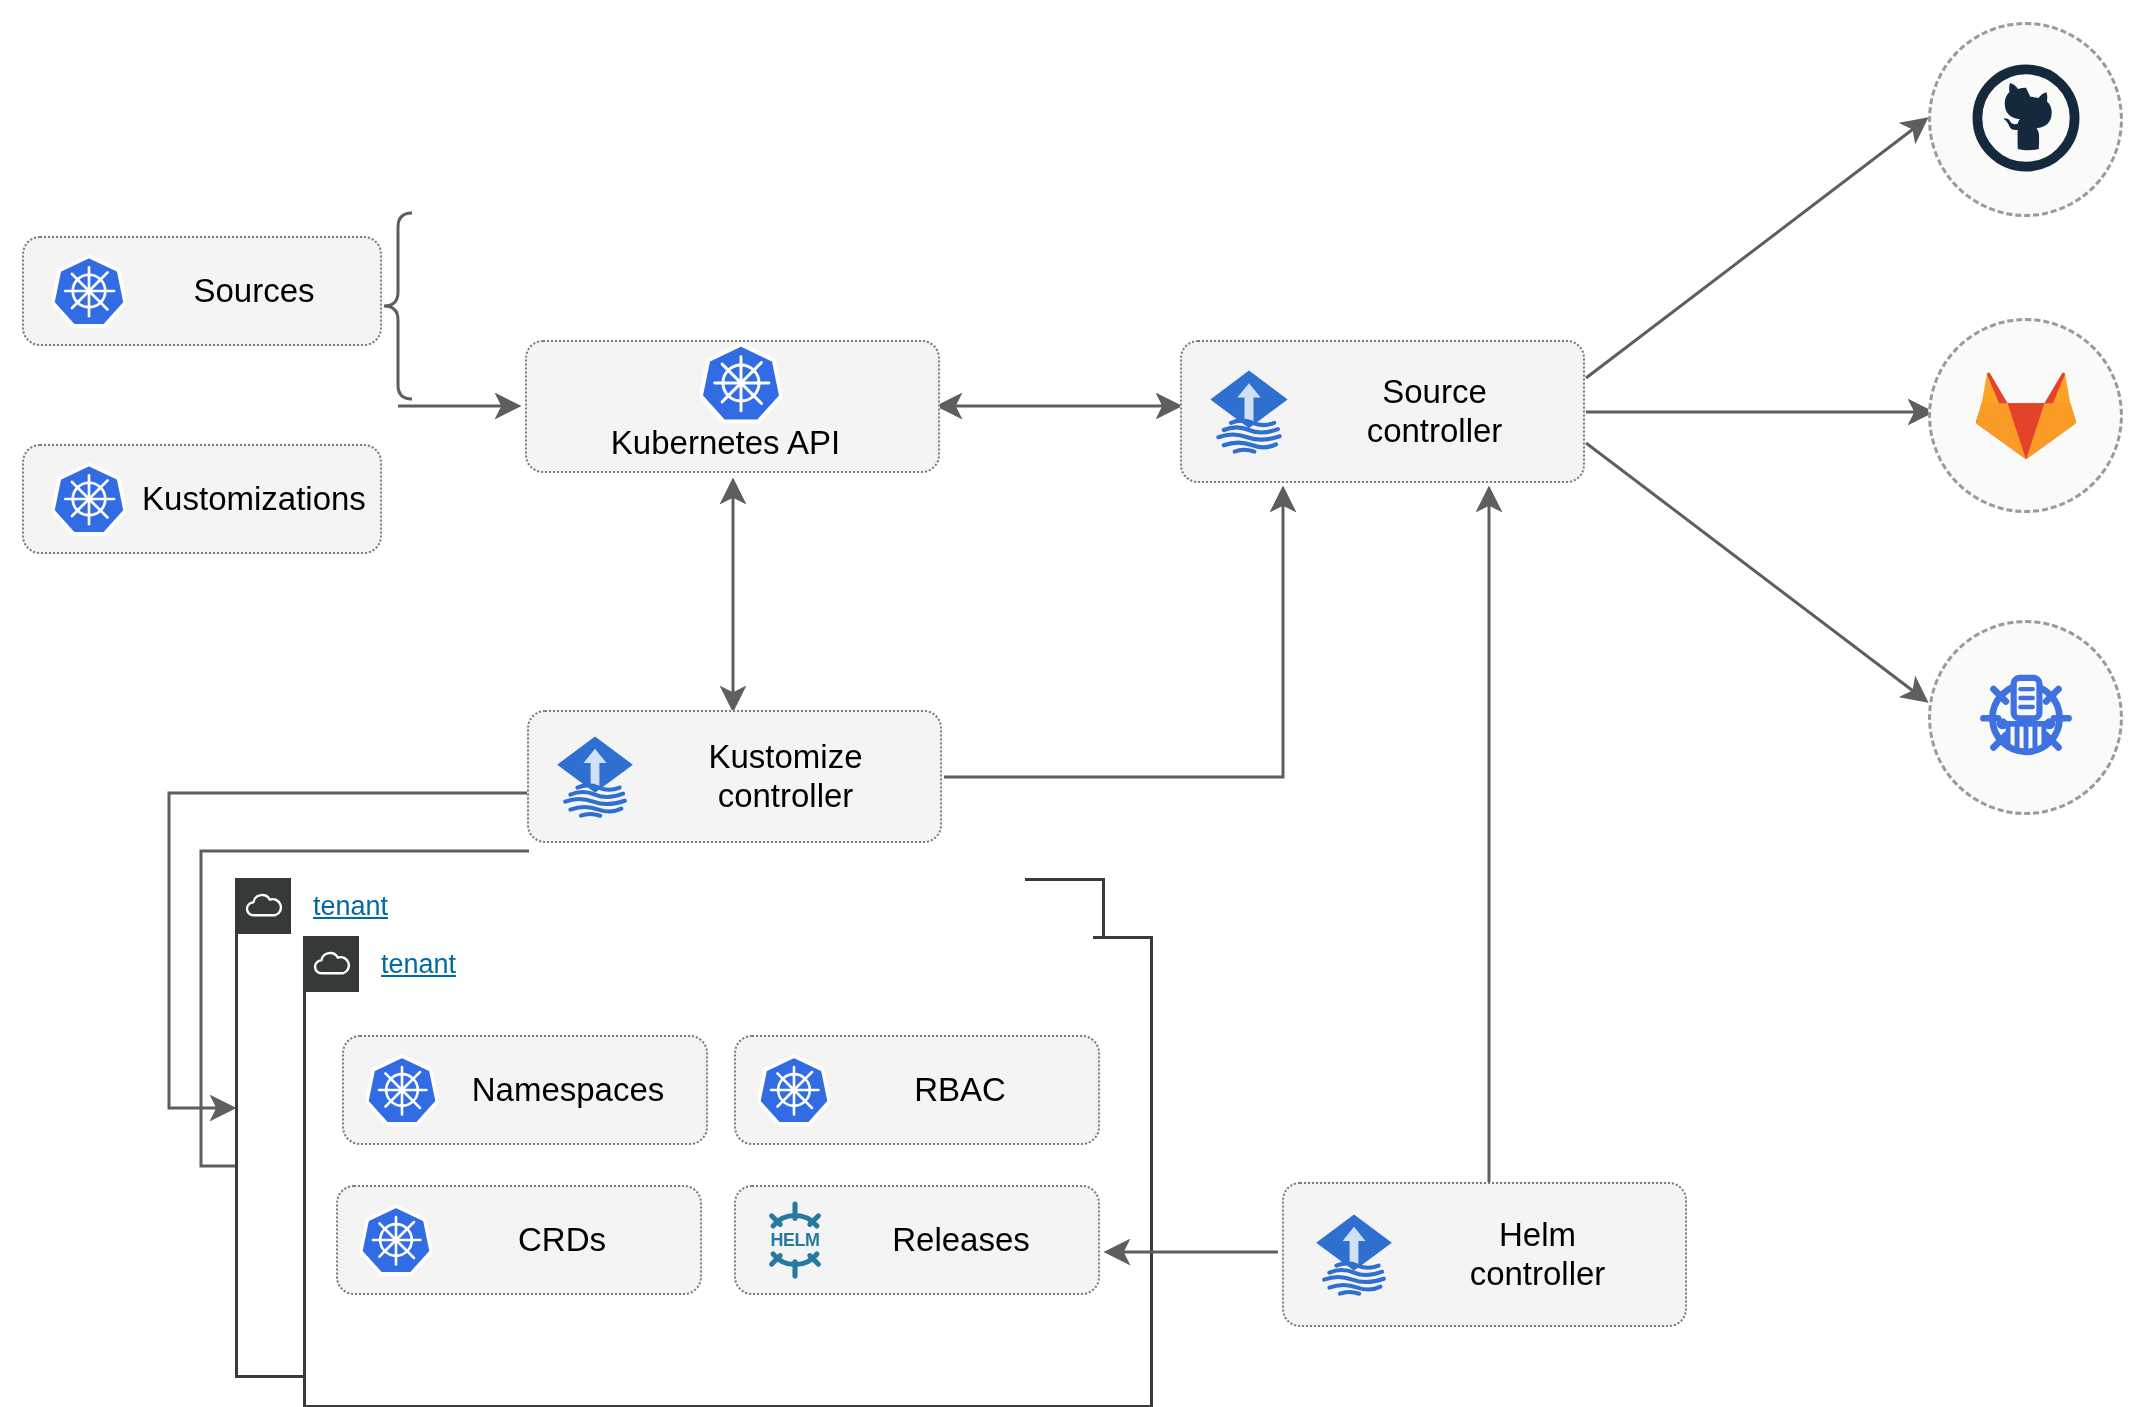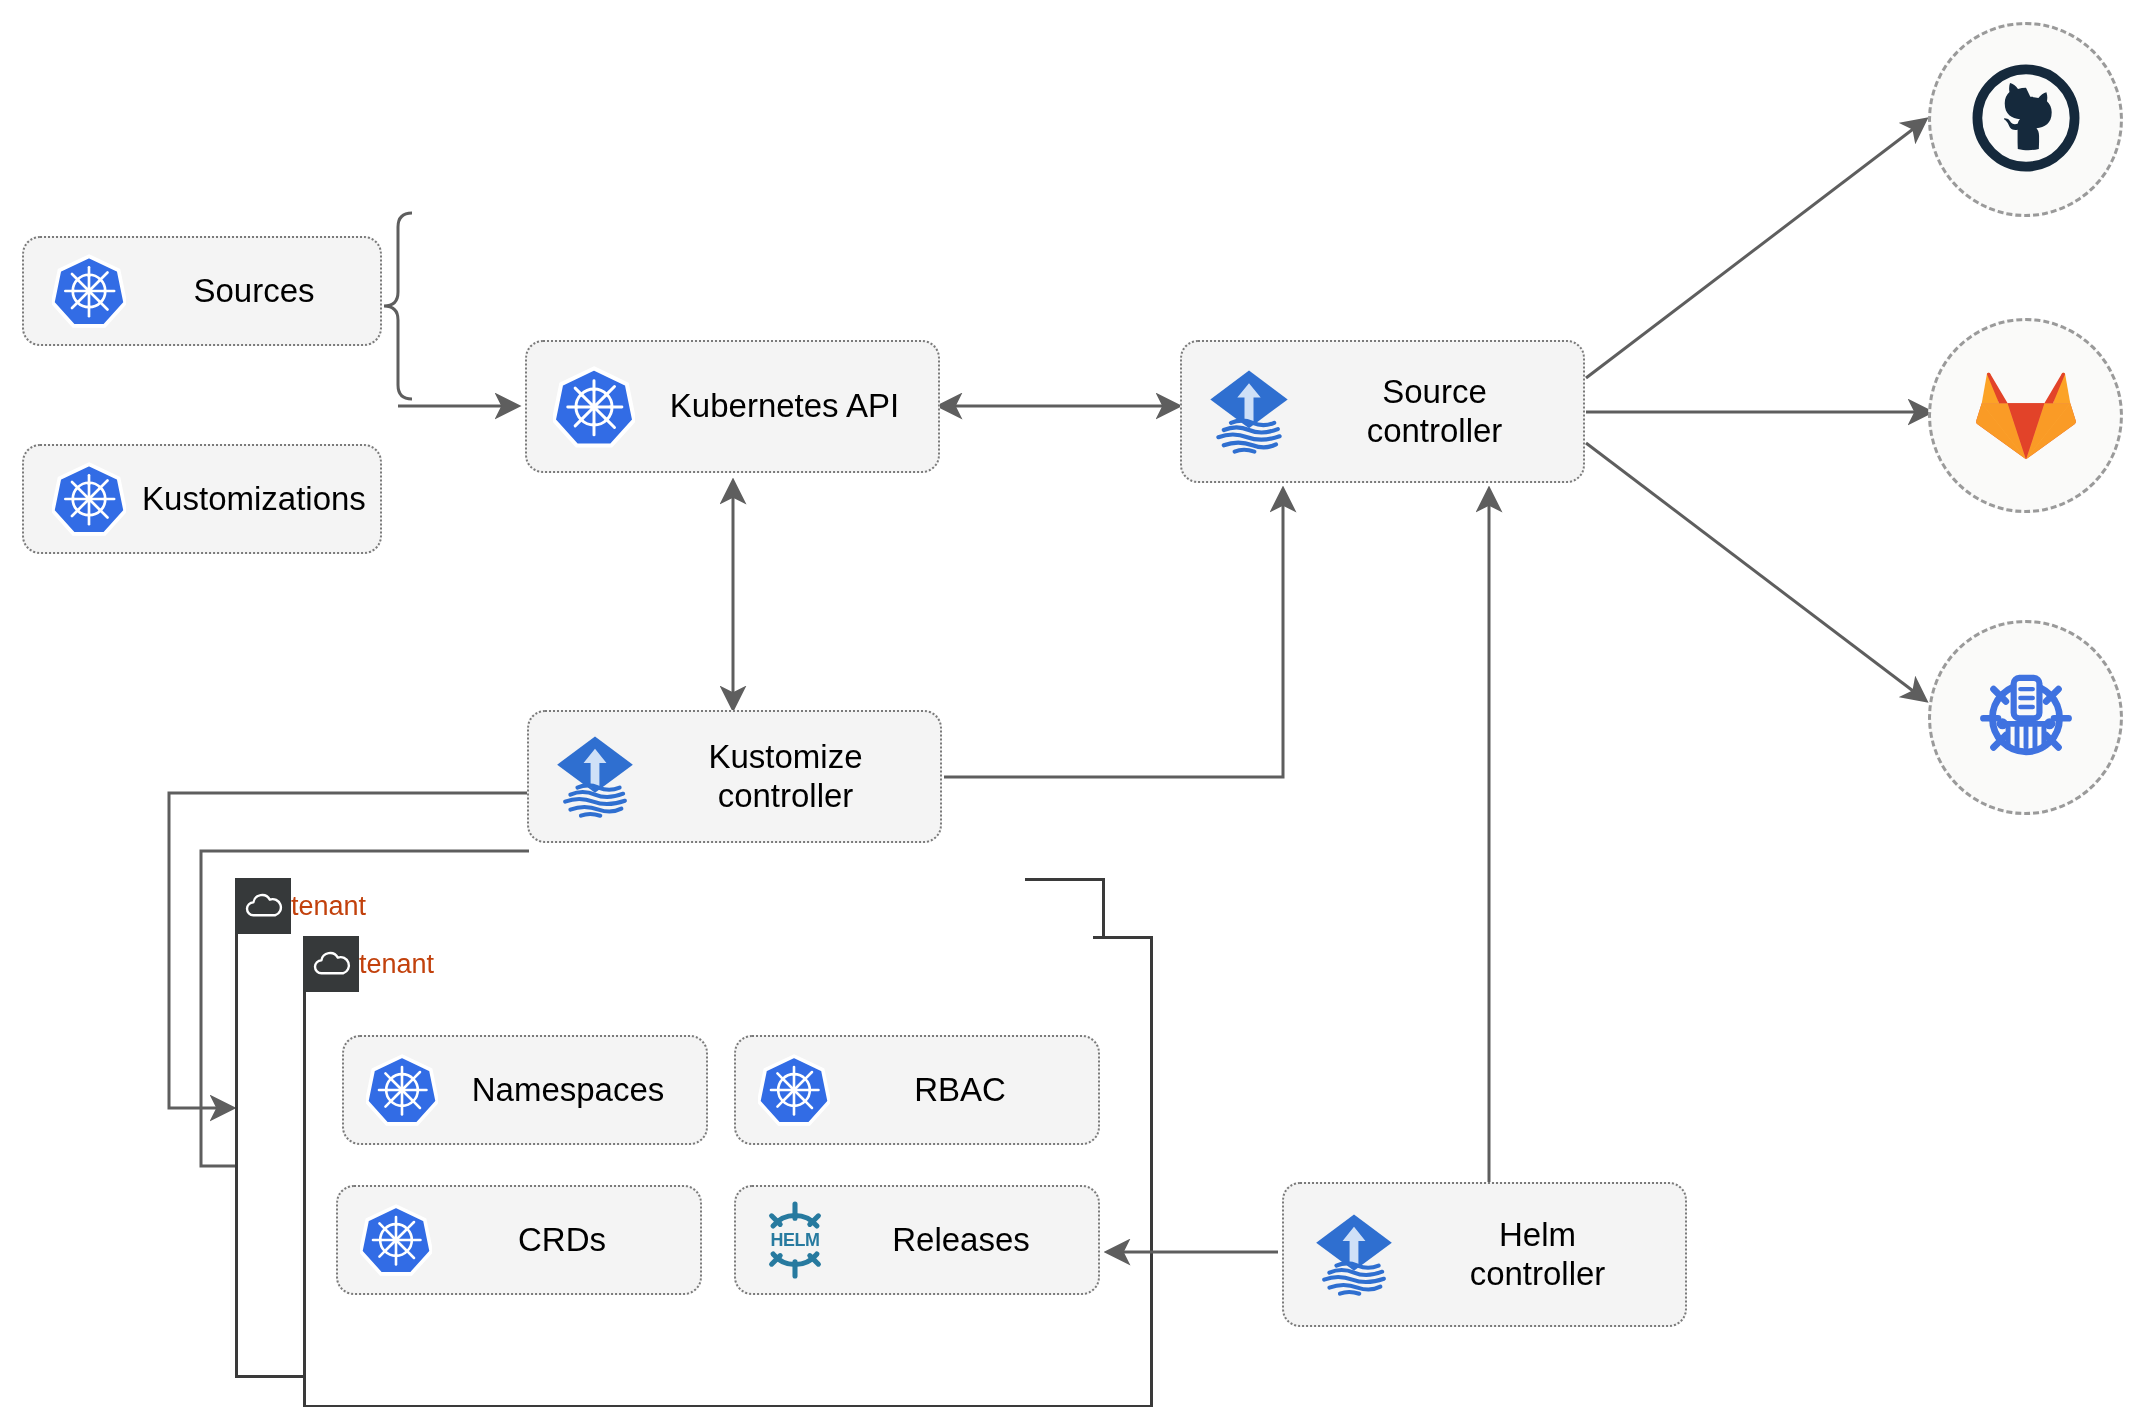--- a/index.html
+++ b/index.html
@@ -60,27 +60,29 @@
     display:flex;align-items:center;
     box-sizing:border-box;
   }
   .tenant-tab .cloudbox{
     width:56px;height:56px;
     display:flex;align-items:center;justify-content:center;
     flex:0 0 auto;
   }
   .tenant-tab .tname{
     background:#ffffff;
-    color:#c2410c;
+    color:#0369a1;
     font-size:27px;
     height:56px;
     display:flex;align-items:center;
+    padding-left:22px;
     padding-right:30px;
     box-sizing:border-box;
     flex:1 1 auto;
+    text-decoration:underline;
   }
   svg.ovl{position:absolute;left:0;top:0;width:2144px;height:1407px;pointer-events:none;z-index:4;}
   svg.ovl-back{z-index:2;}
 </style>
 </head>
 <body>
 
 <div id="canvas">
 
   <svg width="0" height="0" style="position:absolute" aria-hidden="true">
@@ -223,21 +225,21 @@
 
   <div class="node" style="left:22px;top:444px;width:360px;height:110px;">
     <span class="nicon" style="width:74px;height:74px;margin-left:28px;margin-right:16px;">
       <svg width="74" height="74">
           <use href="#sym-k8s"></use>
         </svg>
     </span>
     <span class="nlabel">Kustomizations</span>
   </div>
 
-  <div class="node" style="left:525px;top:340px;width:415px;height:133px;">
+  <div class="node" style="left:525px;top:340px;width:415px;height:133px;flex-direction:column;">
     <span class="nicon" style="width:82px;height:82px;margin-left:26px;margin-right:10px;">
       <svg width="82" height="82">
           <use href="#sym-k8s"></use>
         </svg>
     </span>
     <span class="nlabel">Kubernetes API</span>
   </div>
 
   <div class="node" style="left:1180px;top:340px;width:405px;height:143px;">
     <span class="nicon" style="width:90px;height:90px;margin-left:22px;margin-right:6px;">

